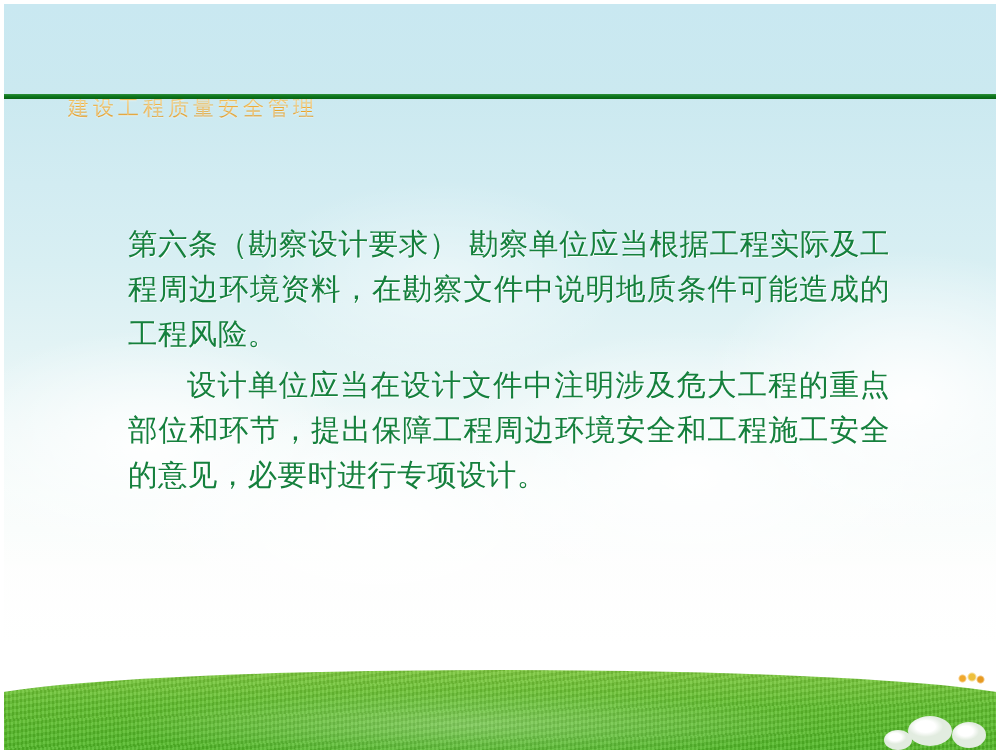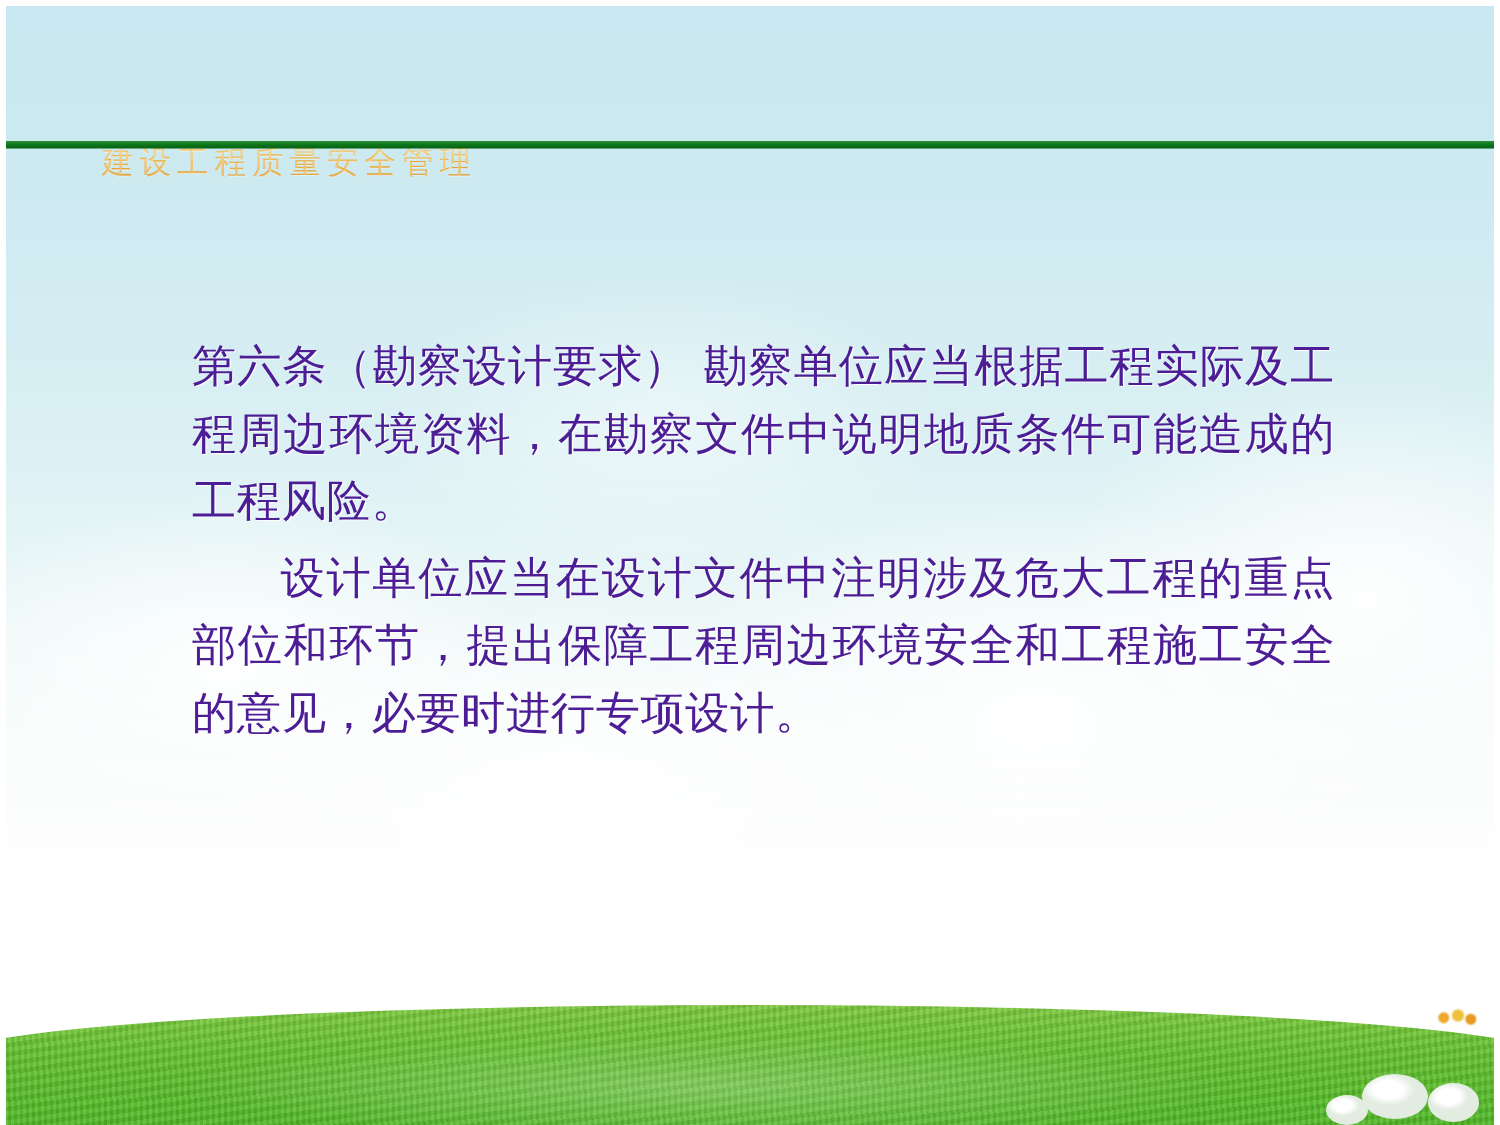--- a/index.html
+++ b/index.html
@@ -166,21 +166,21 @@
   .body-copy {
     position: absolute;
     left: 128px;
     top: 222px;
     width: 762px;
   }
   .para {
     font-family: "DejaVu Serif", "Liberation Serif", serif;
     font-size: 29.5px;
     line-height: 45px;
-    color: #4c1d95;
+    color: #15803d;
     text-align: justify;
     text-justify: inter-ideograph;
     letter-spacing: 0.4px;
     text-shadow: 0.8px 0.8px 0.6px rgba(255,255,255,0.95);
     margin: 0;
     white-space: pre-wrap;
   }
   .para.p2 {
     margin-top: 6px;
     text-indent: 2em;

